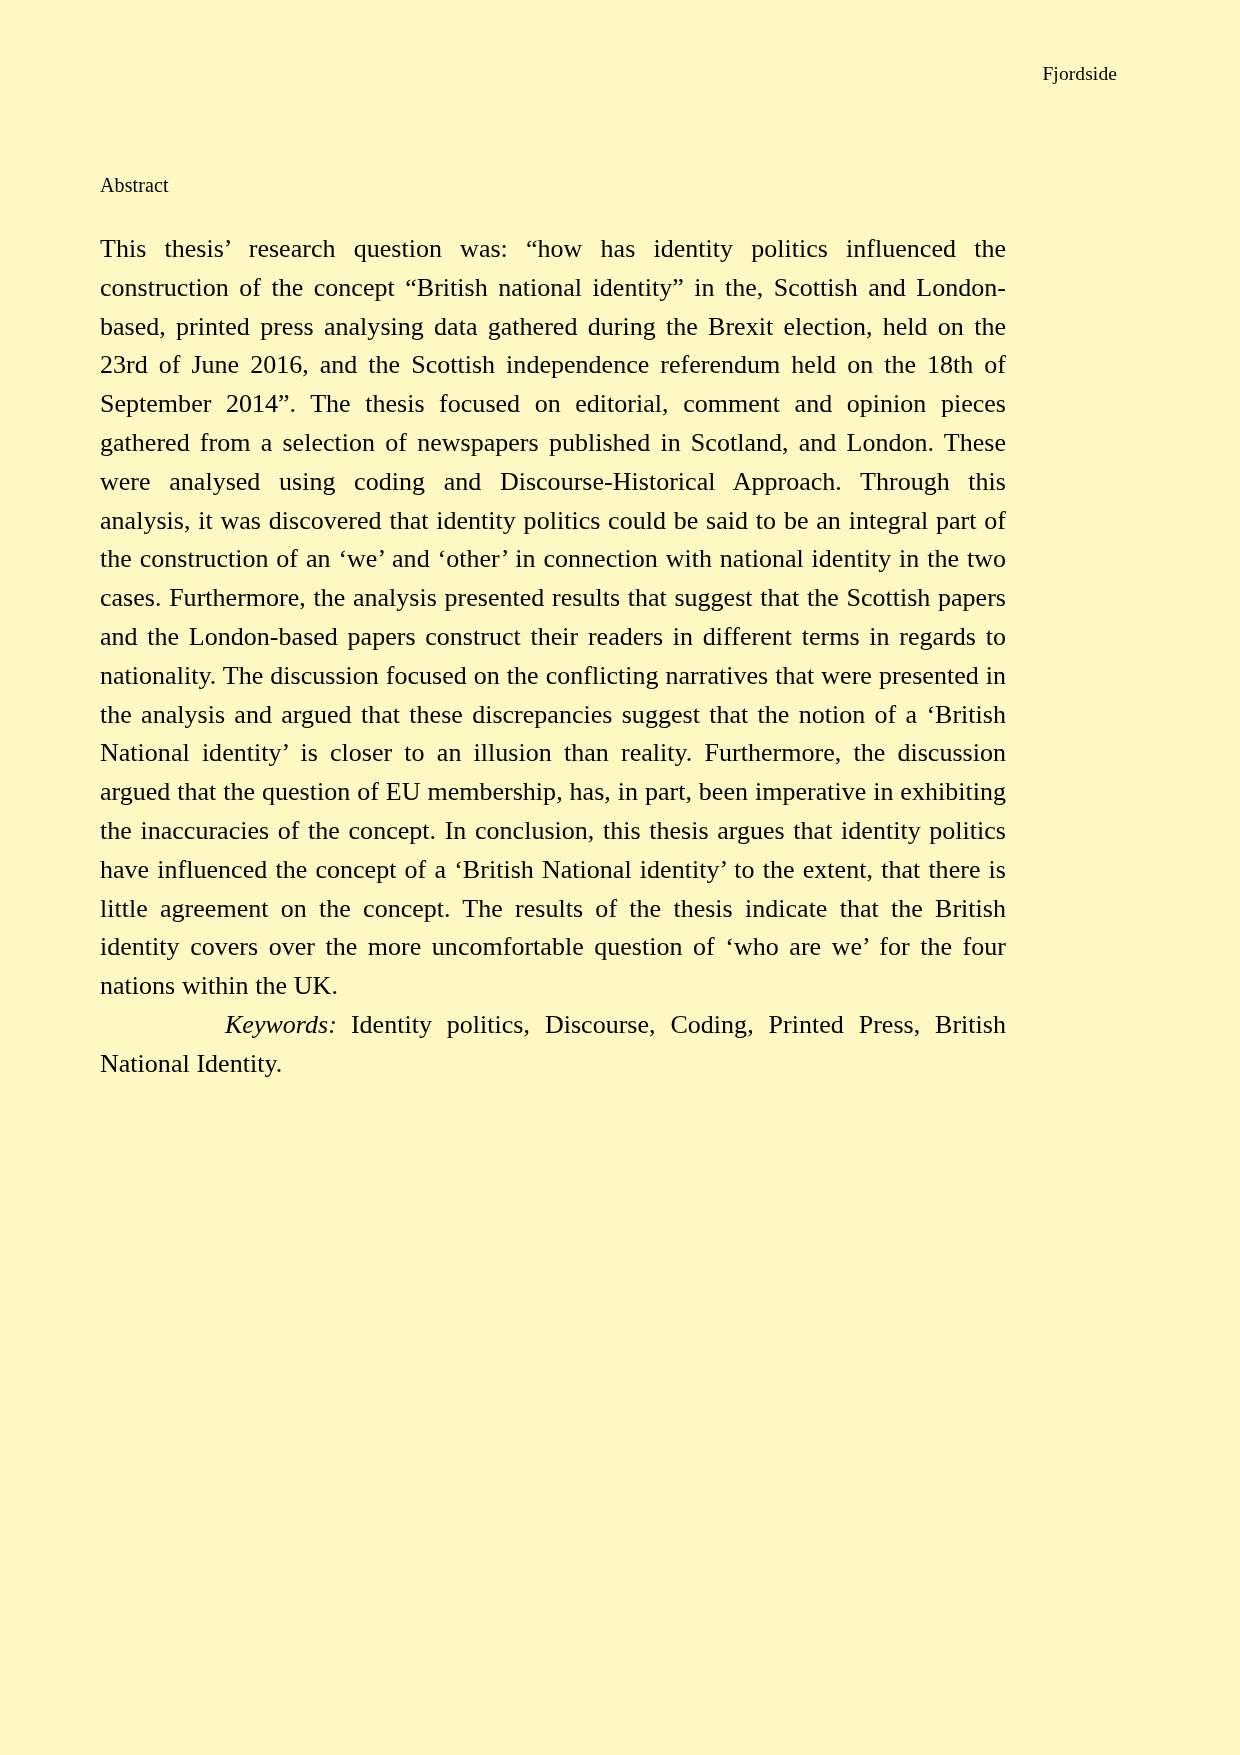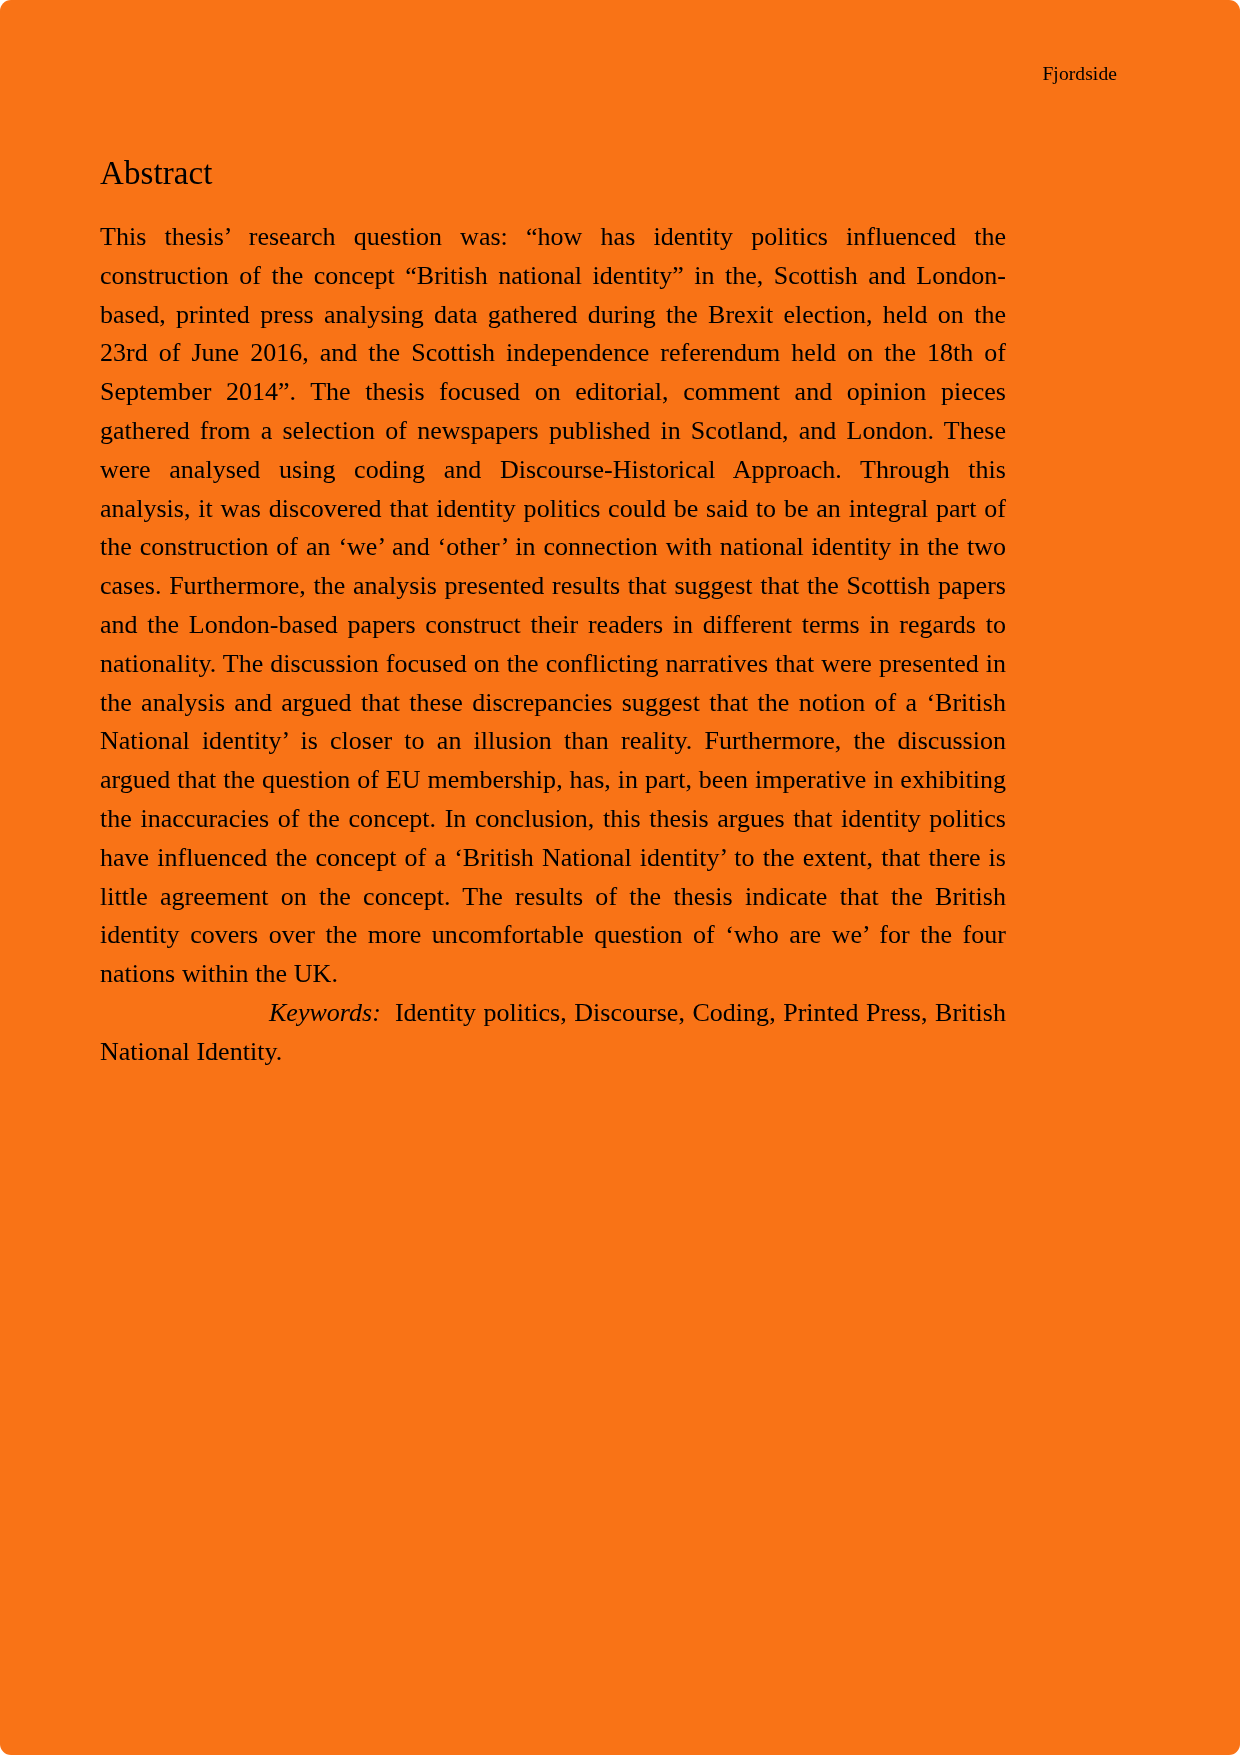--- a/index.html
+++ b/index.html
@@ -9,66 +9,64 @@
   }
   body {
     font-family: "Liberation Serif", "DejaVu Serif", serif;
     color: #000000;
     -webkit-font-smoothing: antialiased;
   }
   .page {
     position: relative;
     width: 1240px;
     height: 1755px;
-    background: #f97316;
+    background: #fef9c3;
     overflow: hidden;
     box-sizing: border-box;
-    border-radius: 11px;
   }
   
   .running-header {
     position: absolute;
     top: 62px;
     left: 100px;
     width: 1017px;
     text-align: right;
     font-size: 19.5px;
     line-height: 24px;
     letter-spacing: 0.1px;
   }
   
   .content {
     position: absolute;
     top: 152px;
     left: 100px;
     width: 906px;
   }
   .section-title {
-    font-size: 33px;
+    font-size: 20px;
     font-weight: normal;
     line-height: 34px;
-    margin: 4px 0 28px 0;
+    margin: 16px 0 28px 0;
     letter-spacing: 0.1px;
   }
   .body-par {
     font-size: 26px;
     line-height: 38.8px;
     margin: 0;
     text-align: justify;
     text-justify: inter-word;
     letter-spacing: 0.02px;
     word-spacing: 0.2px;
     hyphens: none;
   }
   .body-par.keywords {
     text-indent: 125px;
   }
   .kw-label {
     font-style: italic;
-    margin-left: 44px;
   }
   .kw-gap {
     display: inline-block;
     width: 14px;
   }
 </style>
 </head>
 <body>
 
 <div class="page">

